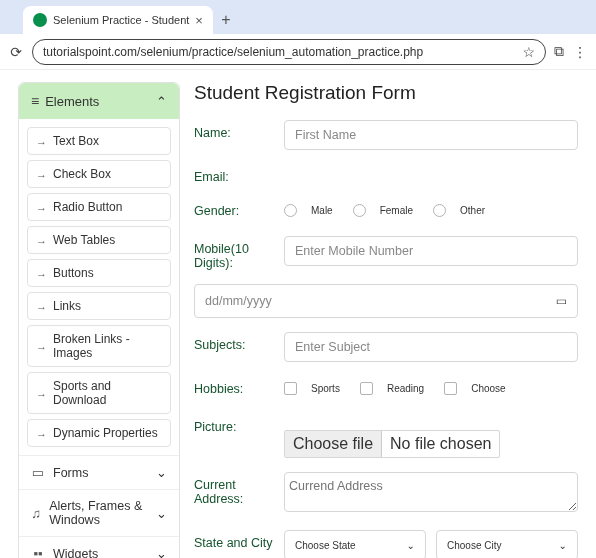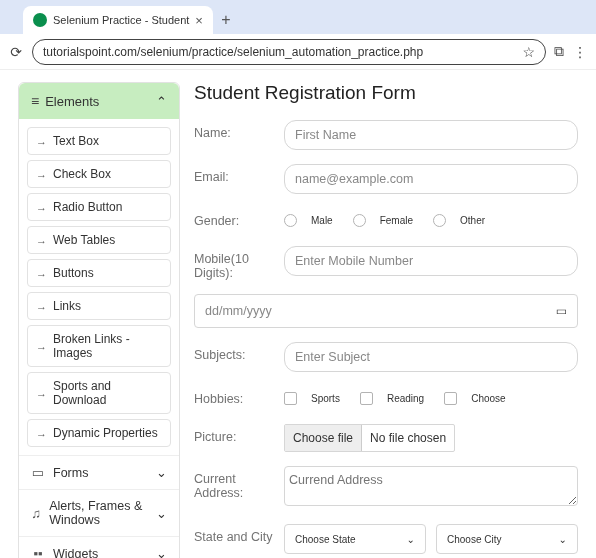--- a/index.html
+++ b/index.html
@@ -27,32 +27,32 @@
 .itemlist { padding: 8px; display: flex; flex-direction: column; gap: 5px; }
 .li { border: 1px solid #e2e2e2; border-radius: 4px; padding: 6px 8px; font-size: 12px; color: #333; display: flex; align-items: center; gap: 6px; cursor: pointer; }
 .li .arr { color: #555; font-size: 11px; }
 .sec { padding: 9px 12px; display: flex; align-items: center; justify-content: space-between; font-size: 12.5px; color: #333; border-top: 1px solid #eee; cursor: pointer; }
 .sec .left { display: flex; align-items: center; gap: 8px; }
 .secicon { width: 14px; text-align: center; color: #555; font-size: 13px; }
 
 .main { flex: 1; }
 .h1 { font-size: 19px; font-weight: 500; color: #222; margin-bottom: 16px; }
 .row { display: flex; align-items: flex-start; margin-bottom: 14px; }
-.lbl { width: 90px; font-size: 12.5px; color: #737373; padding-top: 6px; }
+.lbl { width: 90px; font-size: 12.5px; color: #14532d; padding-top: 6px; }
 .ctl { flex: 1; }
-.inp { width: 100%; height: 30px; border: 1px solid #d6d6d6; border-radius: 12px; padding: 0 10px; font-size: 12.5px; color: #333; }
+.inp { width: 100%; height: 30px; border: 1px solid #d6d6d6; border-radius: 4px; padding: 0 10px; font-size: 12.5px; color: #333; }
 .inp::placeholder { color: #888; }
 .ta { width: 100%; height: 40px; border: 1px solid #d6d6d6; border-radius: 4px; padding: 6px 4px; font-size: 12.5px; color: #888; resize: both; }
 .radios, .checks { display: flex; gap: 20px; align-items: center; height: 24px; }
 .rad, .chk { display: flex; align-items: center; gap: 14px; font-size: 10px; color: #333; }
 .rcirc { width: 13px; height: 13px; border: 1.3px solid #b3b3b3; border-radius: 50%; }
 .cbox { width: 13px; height: 13px; border: 1.3px solid #b3b3b3; border-radius: 2px; }
 .datein { width: 100%; height: 30px; border: 1px solid #d6d6d6; border-radius: 4px; display: flex; align-items: center; justify-content: space-between; padding: 16px 10px; font-size: 12.5px; color: #888; }
 .cal { color: #333; font-size: 12px; }
-.filein { display: inline-flex; border: 1px solid #d6d6d6; border-radius: 2px; height: 28px; align-items: stretch; font-size: 12px; }
+.filein { display: inline-flex; border: 1px solid #d6d6d6; border-radius: 2px; height: 28px; align-items: stretch; font-size: 16px; margin-top: 16px; }
 .filebtn { background: #eee; border-right: 1px solid #ccc; padding: 0 8px; display: flex; align-items: center; color: #333; }
 .filetxt { padding: 0 8px; display: flex; align-items: center; color: #333; }
 .sels { display: flex; gap: 10px; }
 .sel { flex: 1; height: 30px; border: 1px solid #d6d6d6; border-radius: 4px; padding: 0 10px; font-size: 10px; color: #333; display: flex; align-items: center; justify-content: space-between; }
 </style>
 </head>
 <body>
 
 <div class="tabbar">
   <div class="tab">
@@ -146,21 +146,20 @@
 
   <div class="main">
     <div class="h1">Student Registration Form</div>
 
     <div class="row">
       <div class="lbl">Name:</div>
       <div class="ctl"><input class="inp" placeholder="First Name" style=""></div>
     </div>
     <div class="row">
       <div class="lbl">Email:</div>
-      <div class="ctl"><input class="inp" placeholder="name@example.com" style=""></div>
     </div>
     <div class="row">
       <div class="lbl">Gender:</div>
       <div class="ctl radios">
         <label class="rad">
             <span class="rcirc"></span>
             <span>Male</span>
           </label>
         <label class="rad">
             <span class="rcirc"></span>

